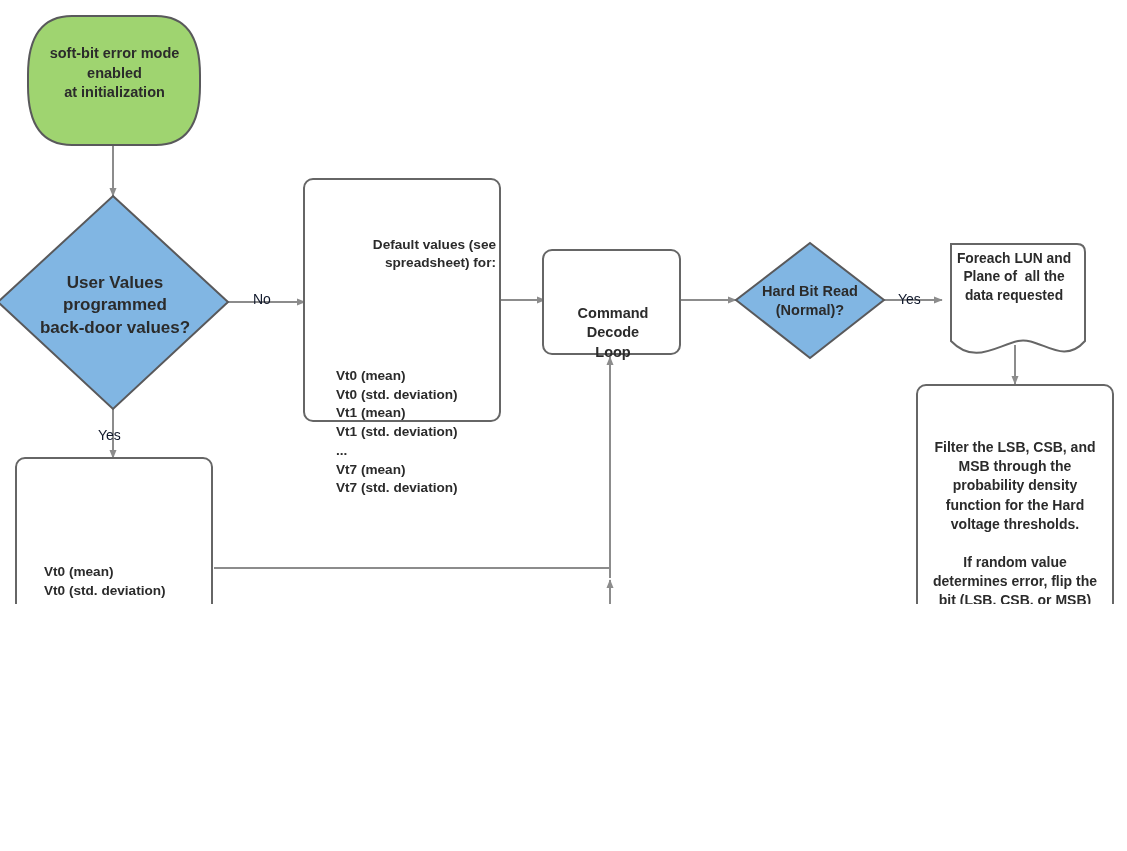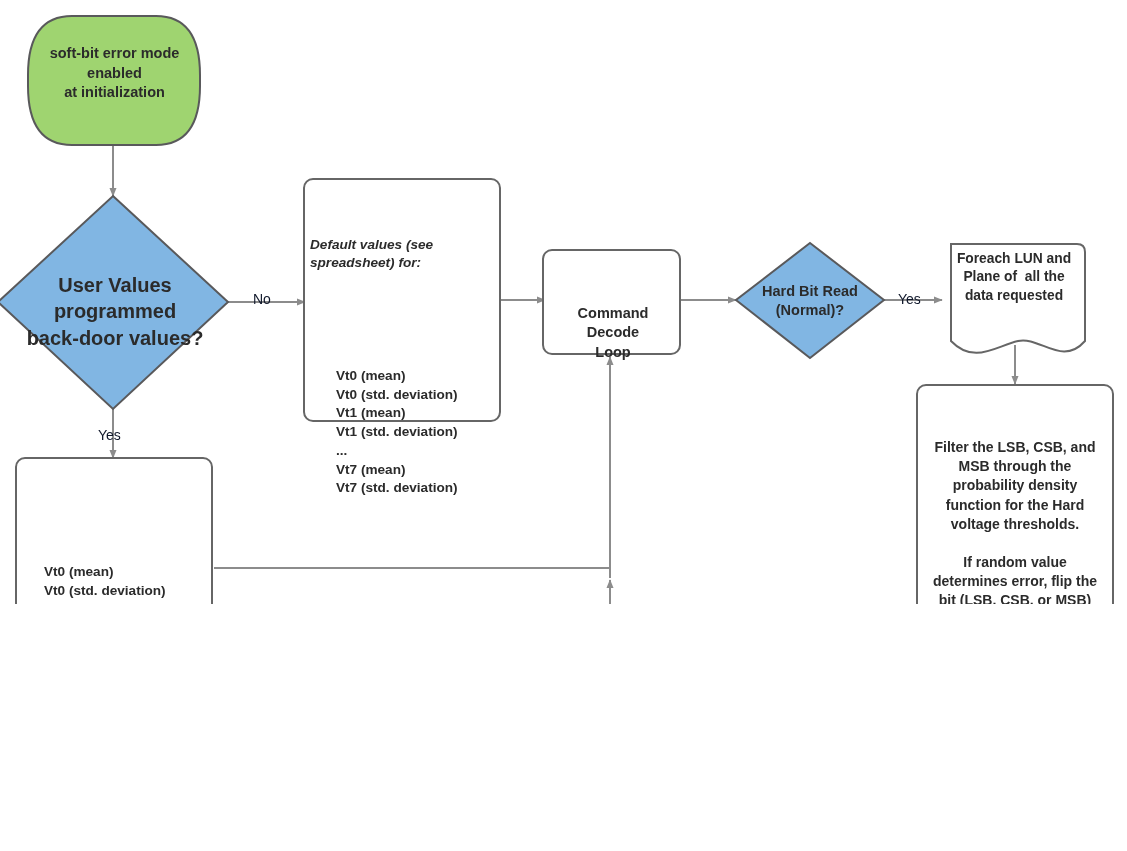--- a/index.html
+++ b/index.html
@@ -44,28 +44,28 @@
     white-space: nowrap;
   }
 
   
   .t-start {
     left: 26px; top: 44px; width: 177px;
     font-size: 14.5px; line-height: 1.35;
   }
   .t-decision1 {
     left: 20px; top: 272px; width: 190px;
-    font-size: 20px; line-height: 1.32;
+    font-size: 17px; line-height: 1.32;
   }
   .t-defaults {
     left: 310px; top: 198px; width: 186px;
     font-size: 13.6px; line-height: 1.38;
     text-align: left;
   }
-  .t-defaults .hdr { display: block; text-align: left; font-style: italic; }
+  .t-defaults .hdr { display: block; text-align: right; }
   .t-defaults .lst { display: block; text-align: left; padding-left: 26px; }
   .t-prog {
     left: 18px; top: 469px; width: 194px;
     font-size: 13.6px; line-height: 1.38;
     text-align: left;
   }
   .t-prog .hdr { display: block; text-align: center; }
   .t-prog .lst { display: block; text-align: left; padding-left: 26px; }
   .t-cmd {
     left: 548px; top: 272px; width: 130px;

